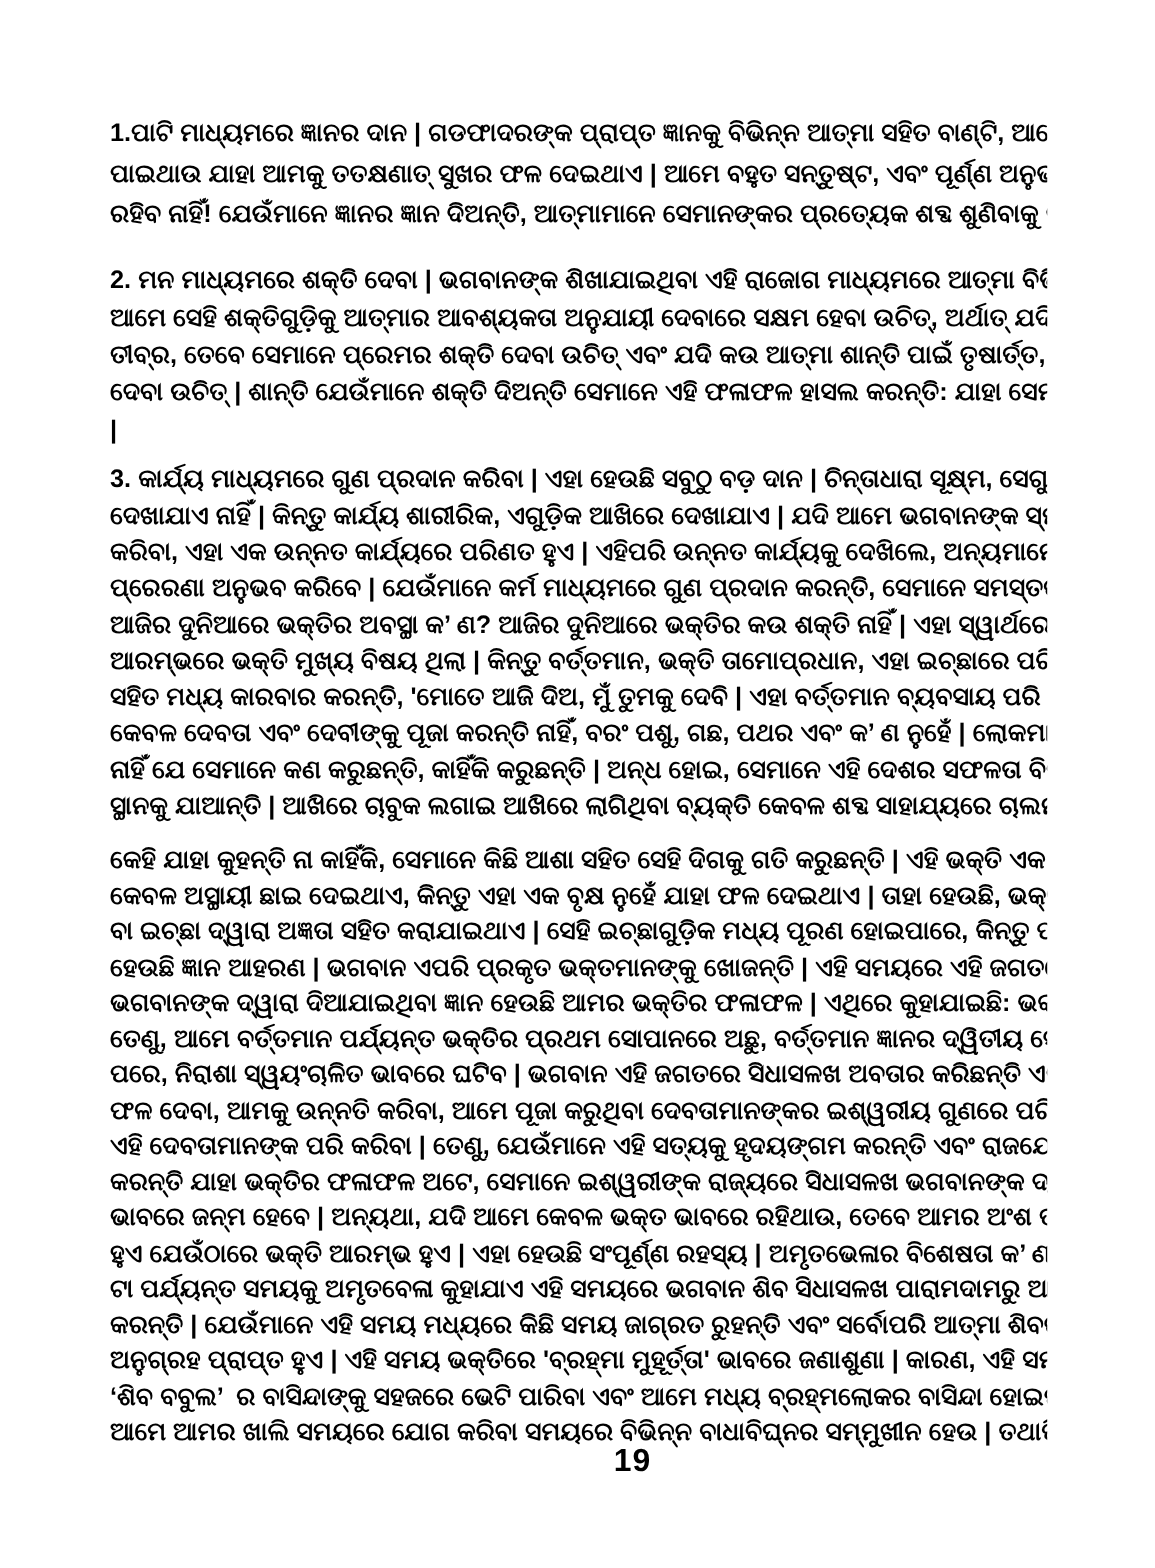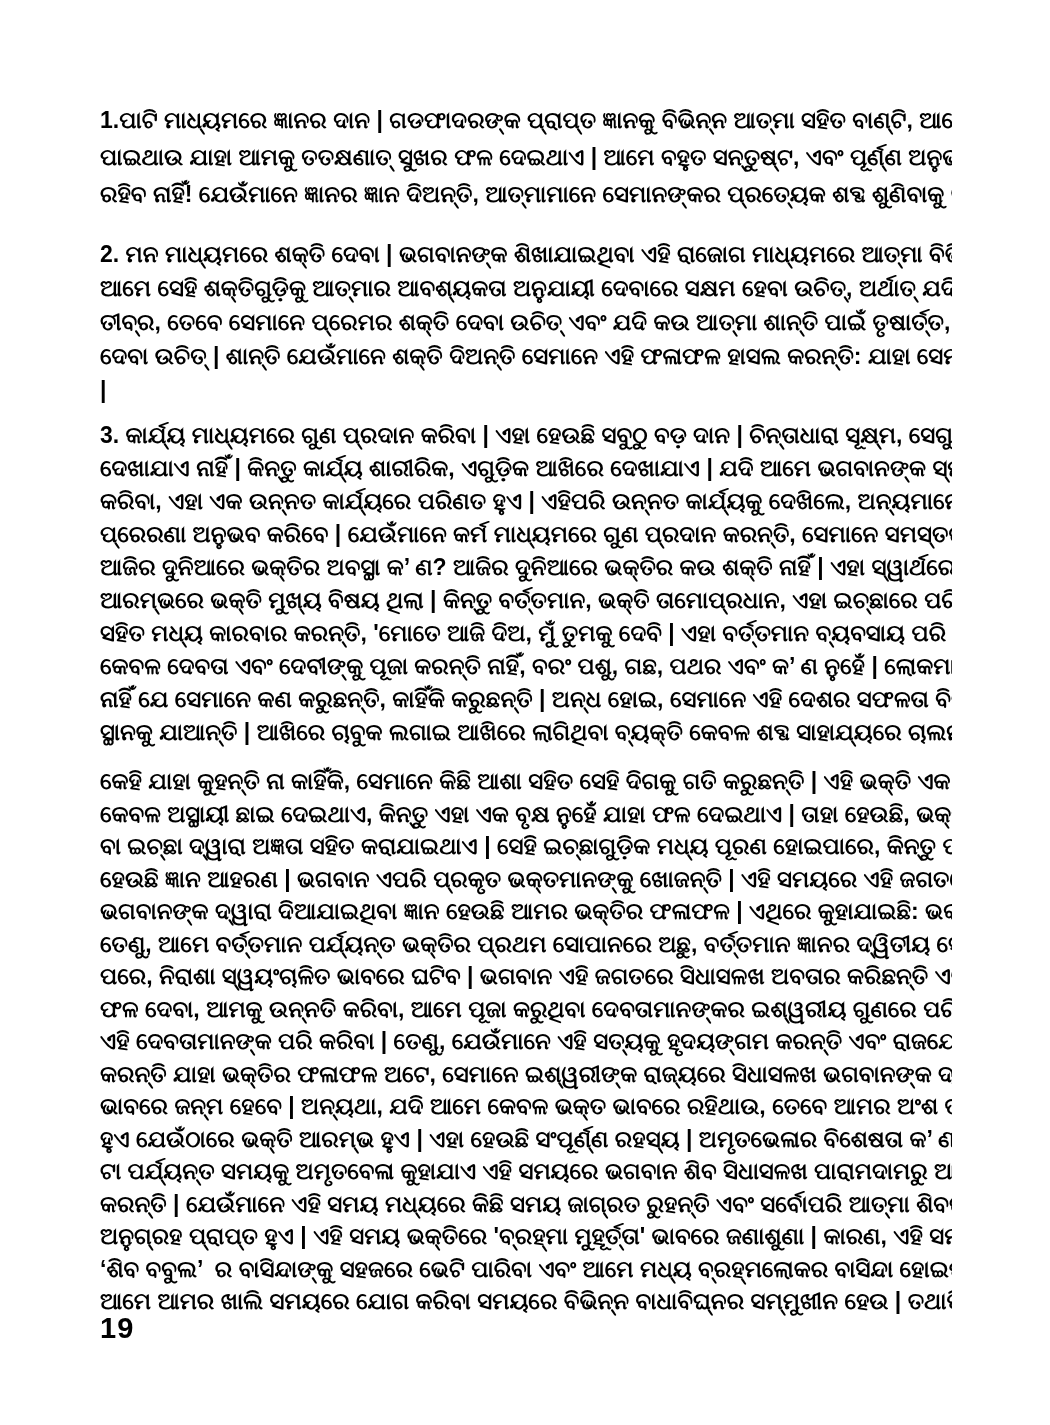--- a/index.html
+++ b/index.html
@@ -42,20 +42,21 @@
   .para2 { margin-bottom: 16px; }
   .para3 .line { line-height: 32.5px; }
   .para3 { margin-bottom: 0; }
   .page-number {
     position: absolute;
     top: 1312px;
     left: 0;
     width: 1050px;
     padding-left: 100px;
     box-sizing: border-box;
+    text-align: center;
     font-size: 29px;
     font-weight: bold;
     letter-spacing: 1px;
     color: #000000;
   }
 </style>
 </head>
 <body>
 
 <div class="page">

